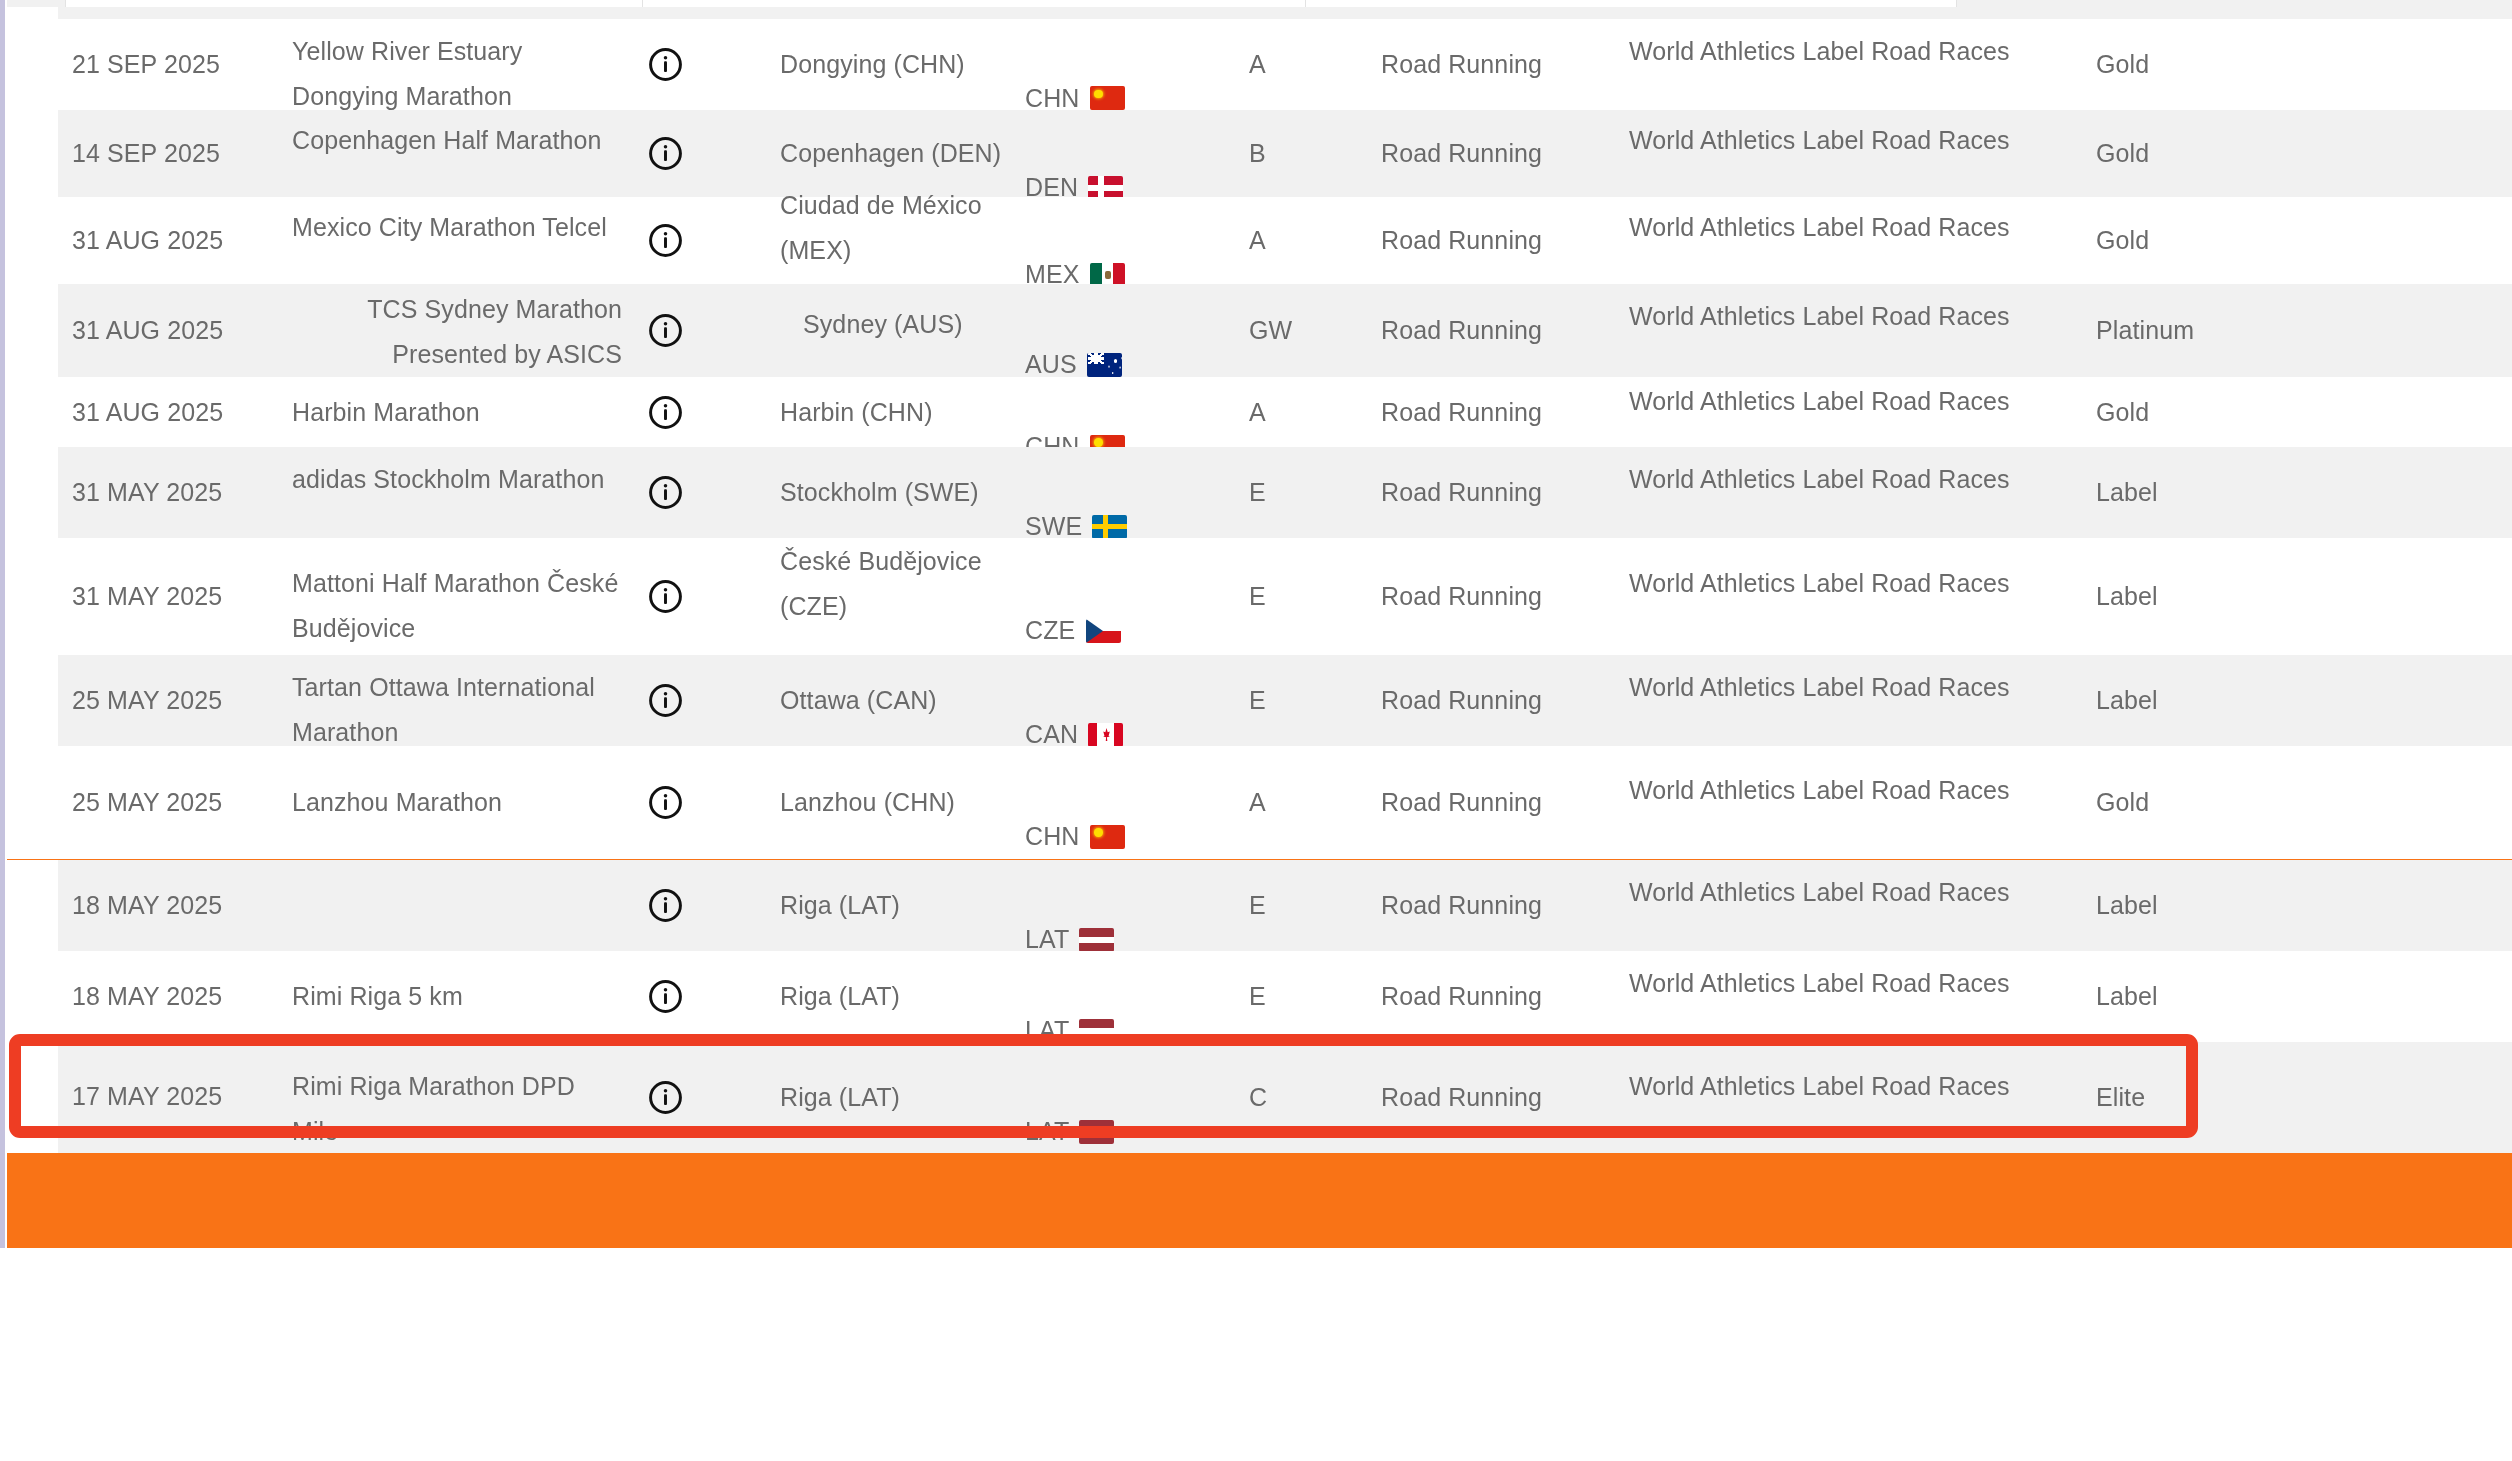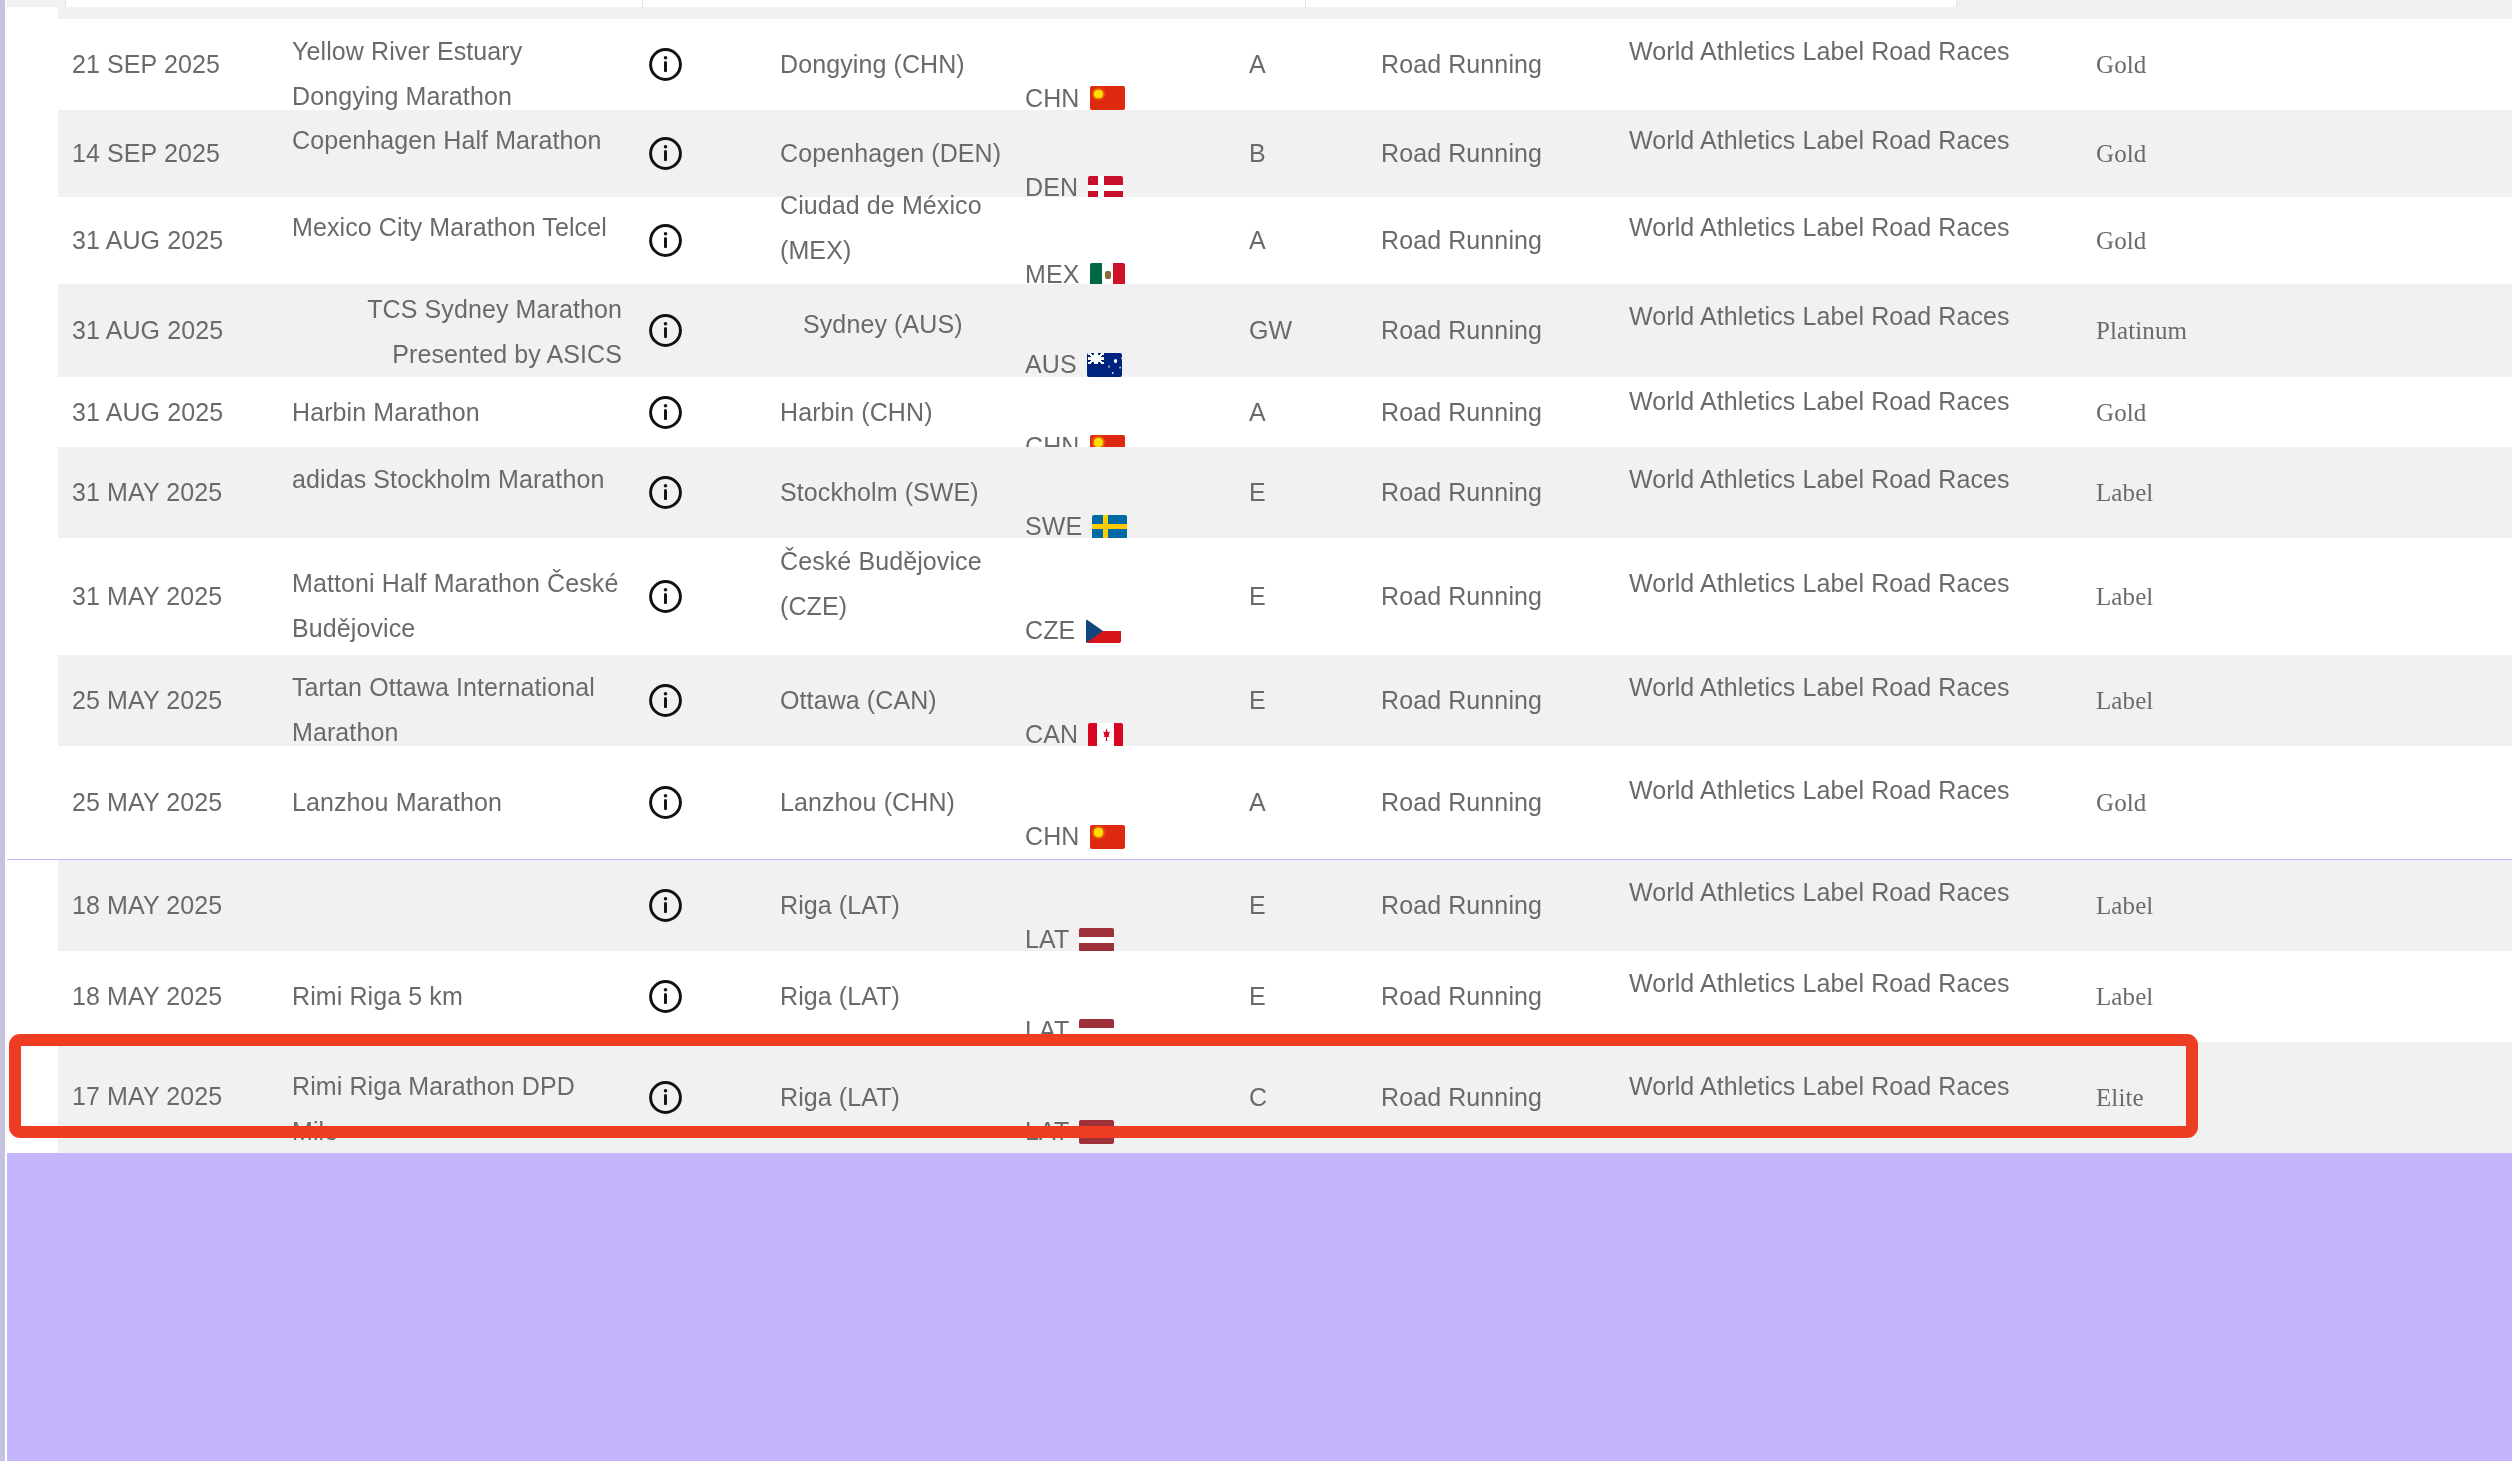--- a/index.html
+++ b/index.html
@@ -11,22 +11,22 @@
     width: 2512px;
     height: 1461px;
     overflow: hidden;
     font-family: "Liberation Sans", "DejaVu Sans", sans-serif;
     -webkit-font-smoothing: antialiased;
   }
 
   #page {
     position: relative;
     width: 2512px;
-    height: 1461px;
-    background: #c4b5fd;
+    height: 1248px;
+    background: #f97316;
     overflow: hidden;
   }
 
   
   .left-rail {
     position: absolute;
     left: 0;
     top: 0;
     width: 7.4px;
     height: 1461px;
@@ -99,21 +99,21 @@
   }
 
   .c-date   { left: 72px;   width: 200px; }
   .c-event  { left: 292px;  width: 330px; }
   .c-info   { left: 648px;  width: 41px;  }
   .c-venue  { left: 780px;  width: 227px; }
   .c-ctry   { left: 1025px; width: 172px; margin-top: 34px; }
   .c-cat    { left: 1249px; width: 102px; }
   .c-disc   { left: 1381px; width: 214px; }
   .c-group  { left: 1629px; width: 390px; }
-  .c-label  { left: 2096px; width: 223px; font-family: Liberation Serif, serif; }
+  .c-label  { left: 2096px; width: 223px; }
 
   .ctry-wrap {
     display: inline-flex;
     align-items: center;
     gap: 10.2px;
   }
   .flag {
     display: inline-block;
     width: 35px;
     height: 24px;

